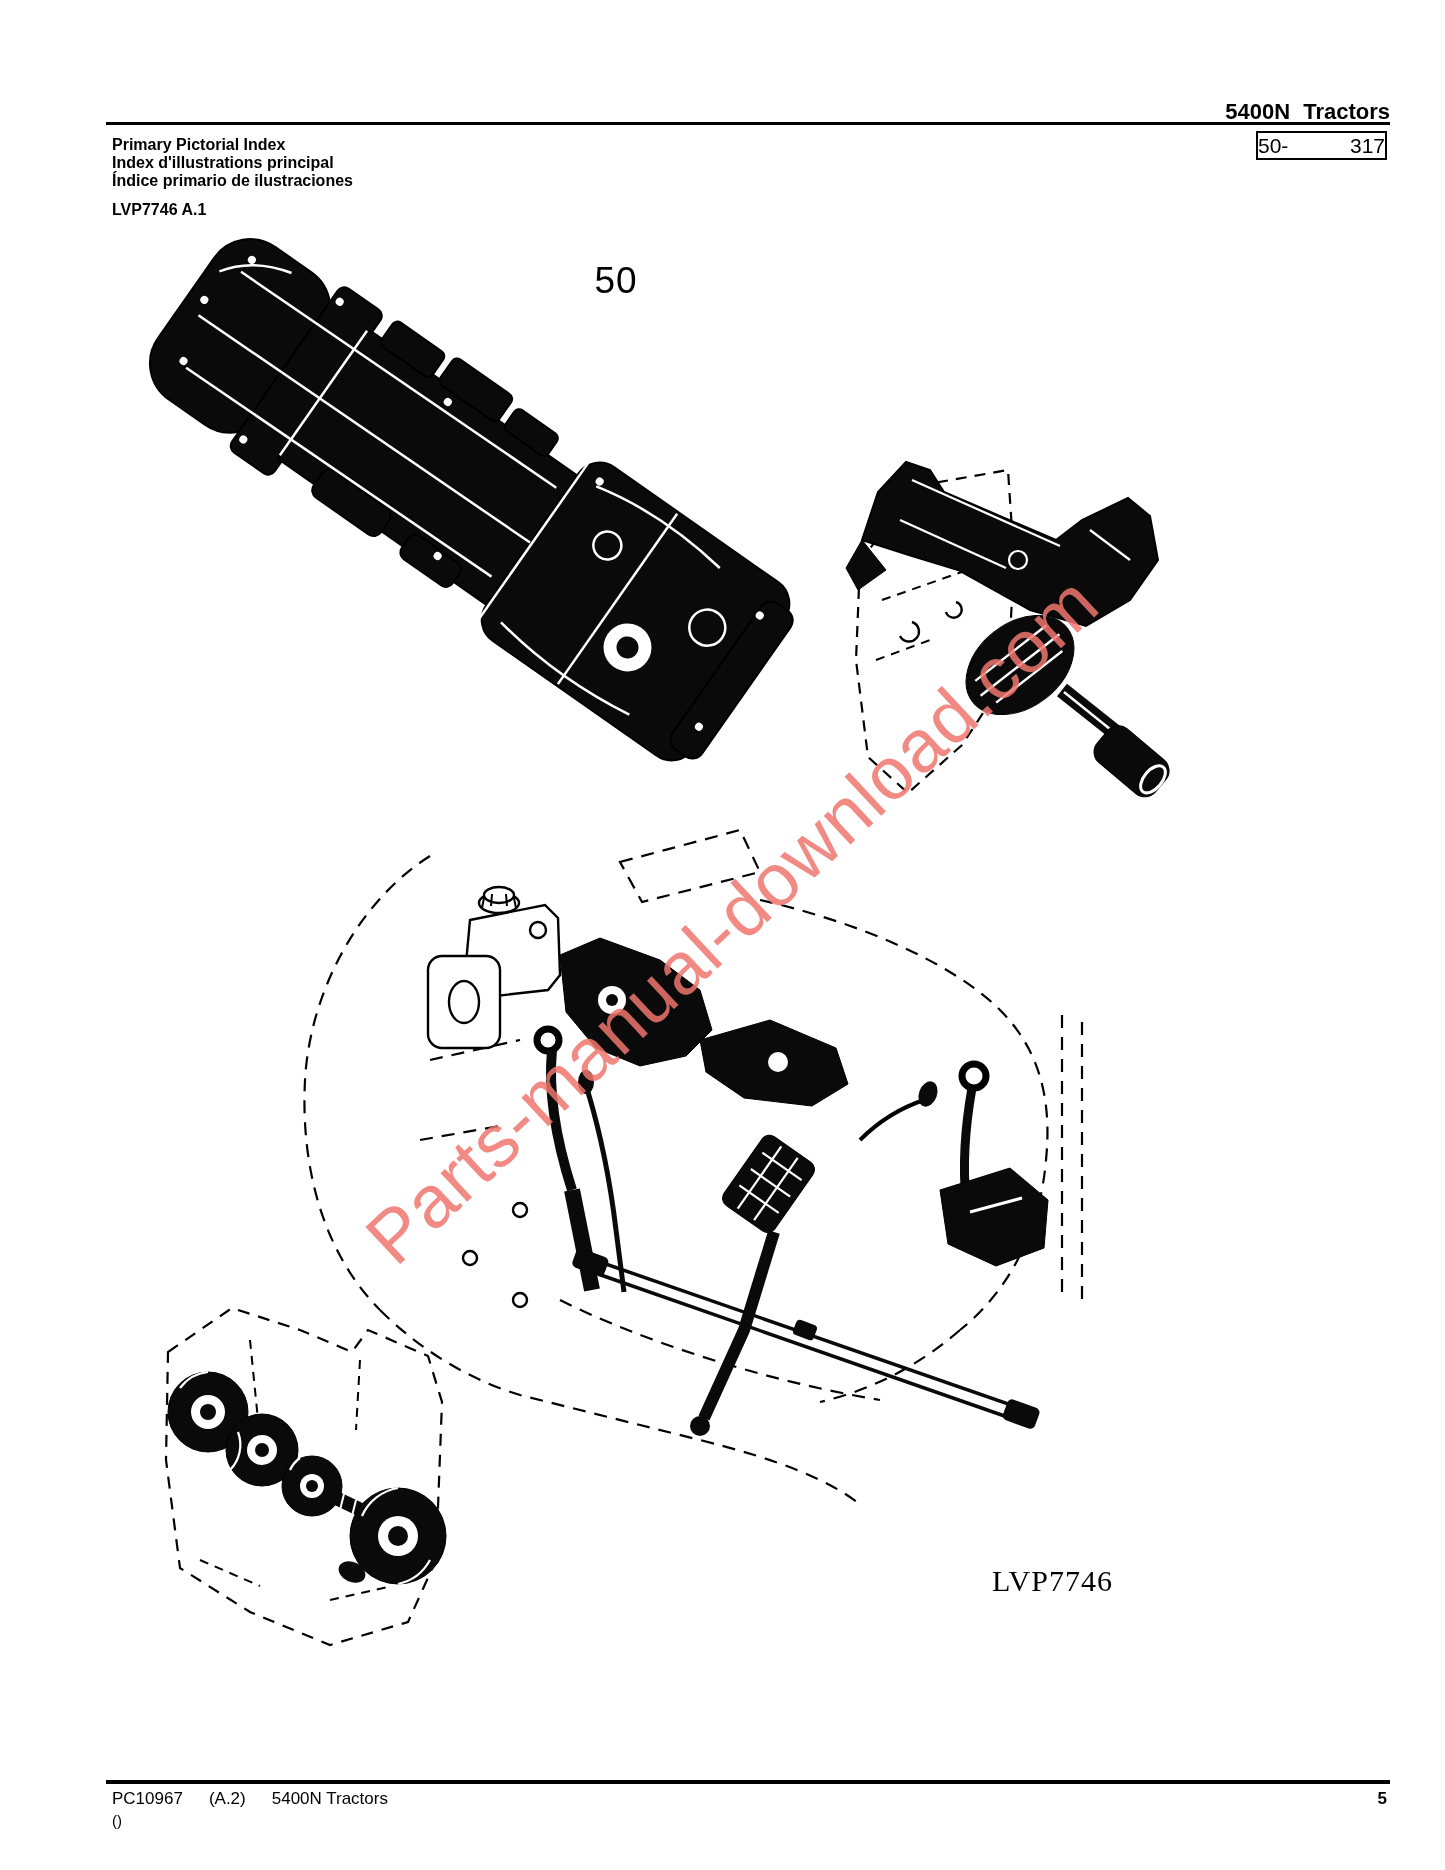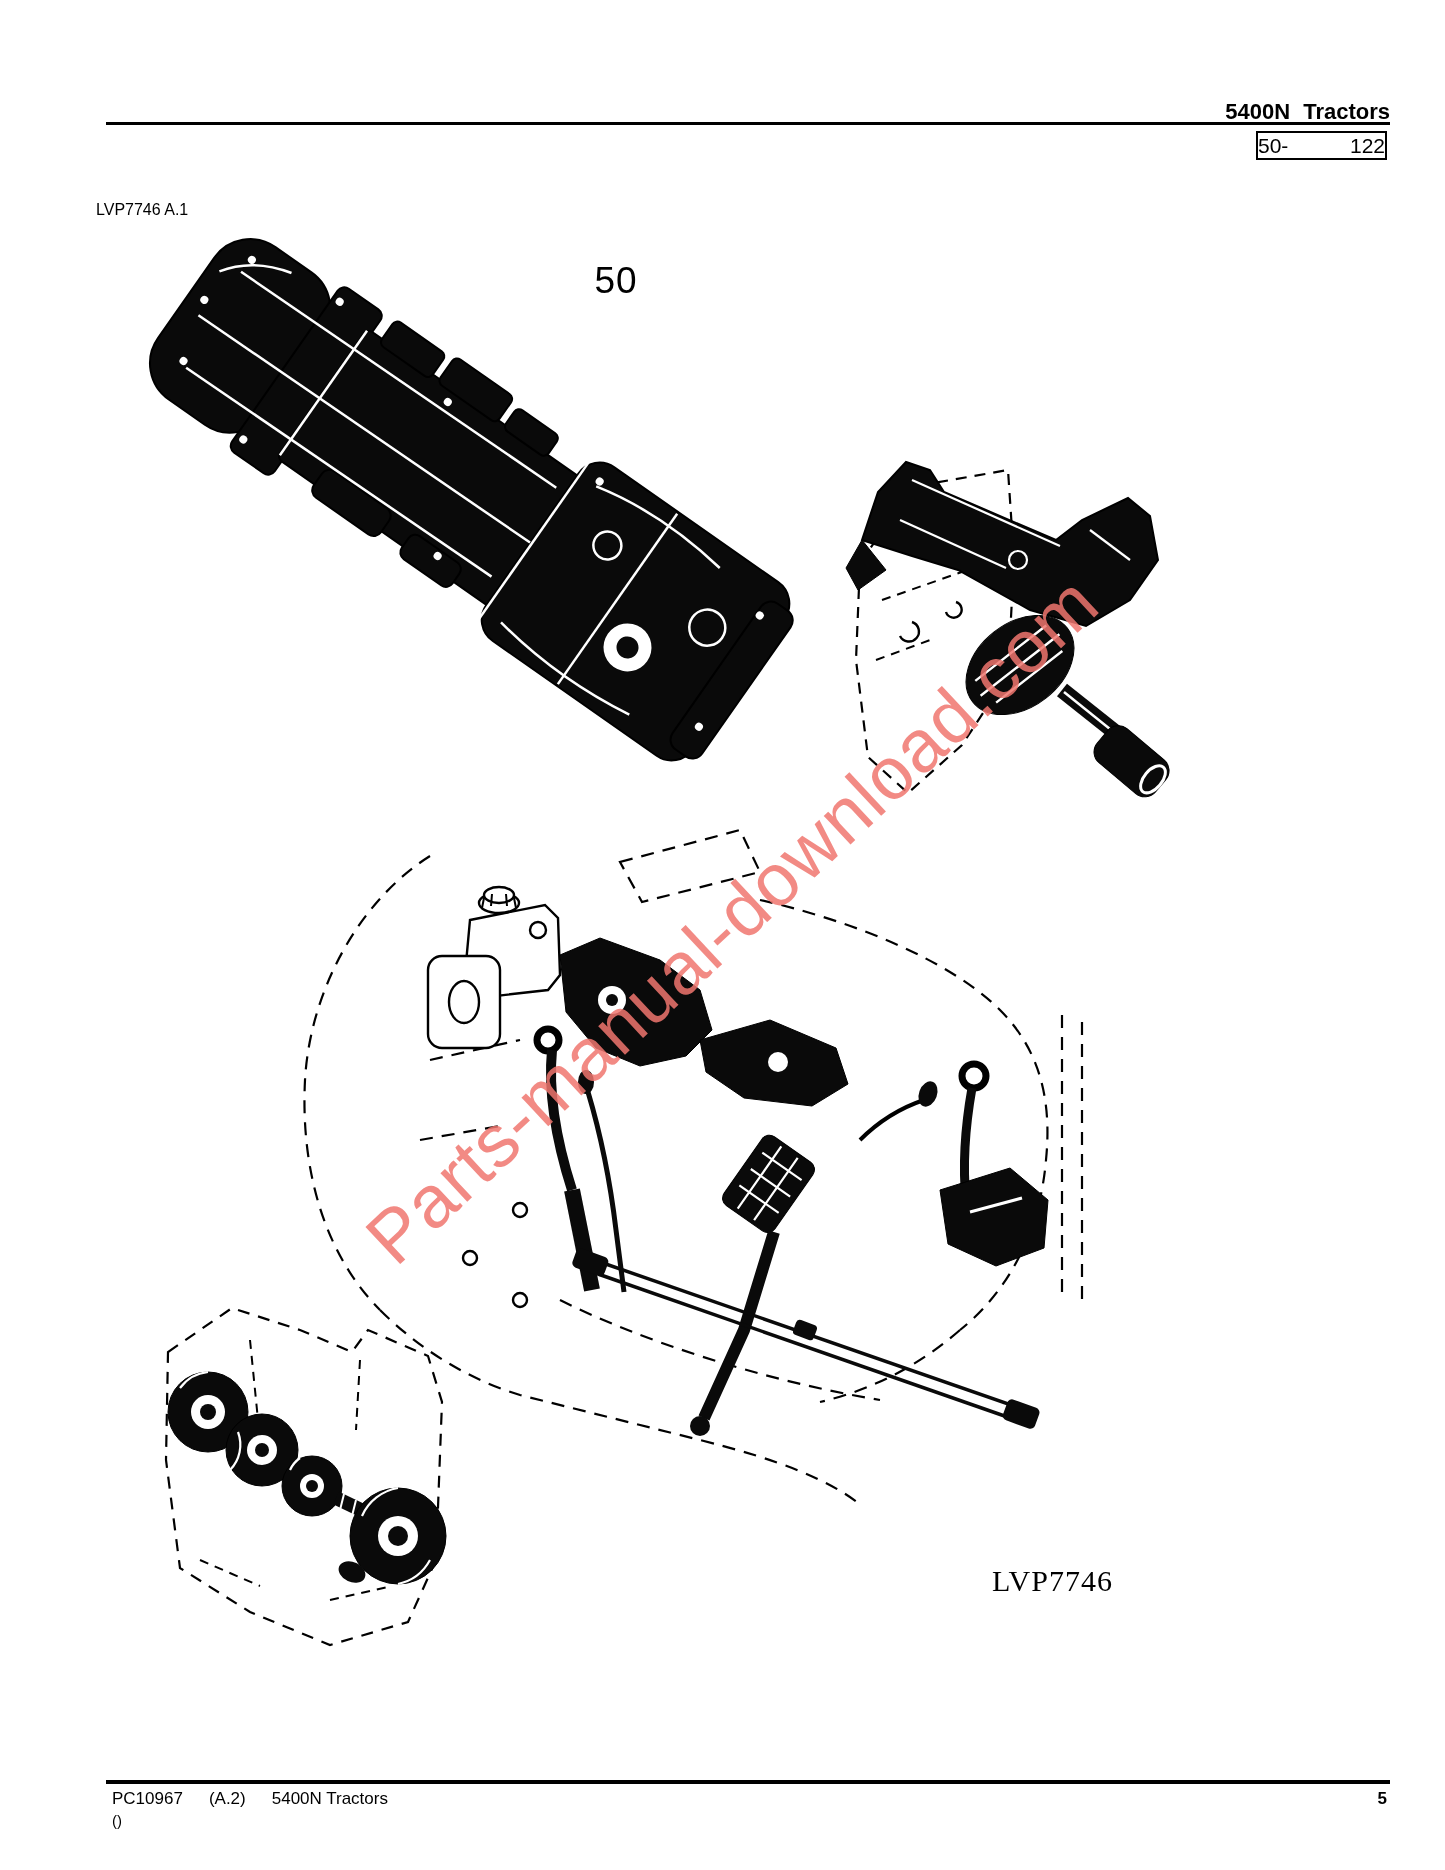--- a/index.html
+++ b/index.html
@@ -23,22 +23,22 @@
     position:absolute;top:131px;left:1256px;width:127px;height:25px;
     border:2px solid #000;
     display:flex;align-items:center;justify-content:space-between;
     padding:0 0;font-size:21px;
   }
   .title-block{
     position:absolute;top:136px;left:112px;
     font-size:16px;font-weight:bold;line-height:18px;
   }
   .revision-code{
-    position:absolute;top:201px;left:96px;
-    font-size:16px;font-weight:normal;
+    position:absolute;top:201px;left:112px;
+    font-size:16px;font-weight:bold;
   }
   .figure-number{
     position:absolute;top:260px;left:566px;width:100px;
     font-size:37px;font-weight:normal;text-align:center;letter-spacing:1px;
   }
   
   .diagram{
     position:absolute;left:0;top:0;
   }
   
@@ -70,23 +70,28 @@
 </style>
 </head>
 <body>
 
 <div class="page">
 
   <div class="model-header">5400N Tractors</div>
   <div class="top-rule"></div>
   <div class="page-box">
     <span>50-</span>
-    <span>122</span>
+    <span>317</span>
   </div>
 
+  <div class="title-block">
+    <div>Primary Pictorial Index</div>
+    <div>Index d'illustrations principal</div>
+    <div>Índice primario de ilustraciones</div>
+  </div>
   <div class="revision-code">LVP7746 A.1</div>
 
   <div class="figure-number">50</div>
 
   <svg class="diagram" width="1445" height="1870" viewBox="0 0 1445 1870">
 
     <g>
       <g transform="translate(262,350) rotate(35)" stroke="#000" stroke-width="2">
         <rect x="-92" y="-92" width="132" height="186" rx="44" fill="#0a0a0a"></rect>
         <rect x="28" y="-100" width="52" height="200" rx="8" fill="#0a0a0a"></rect>

